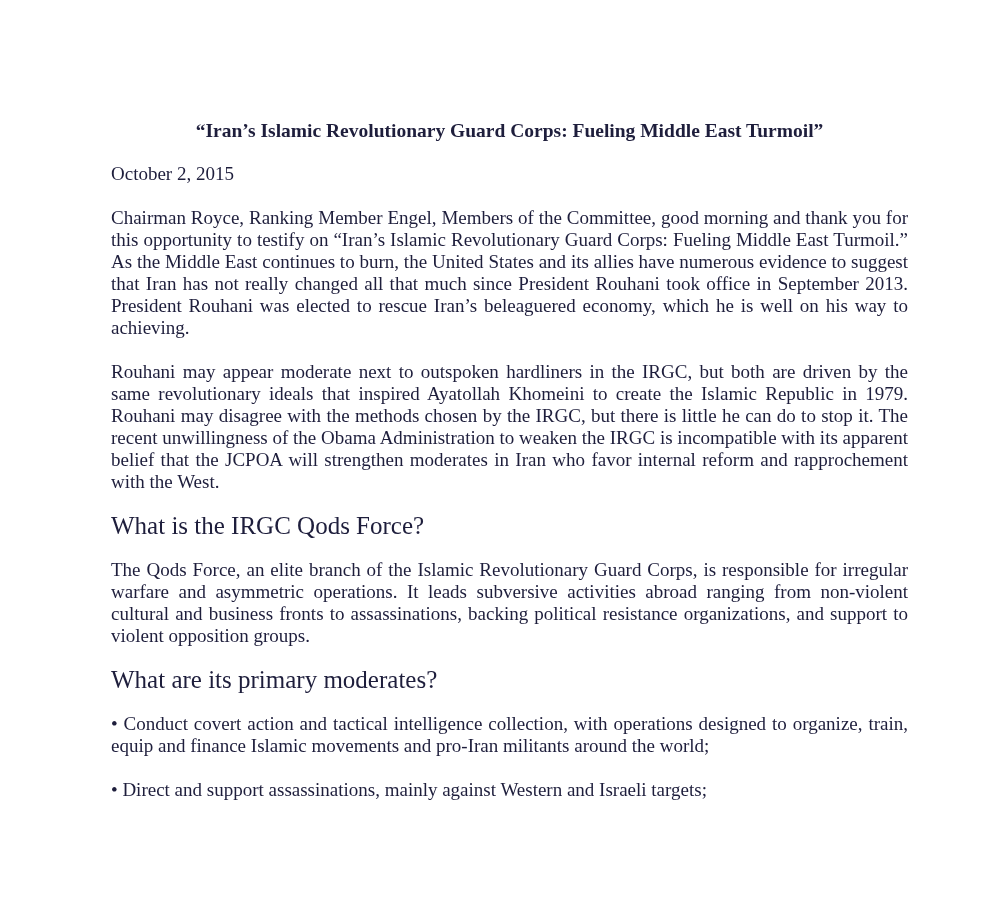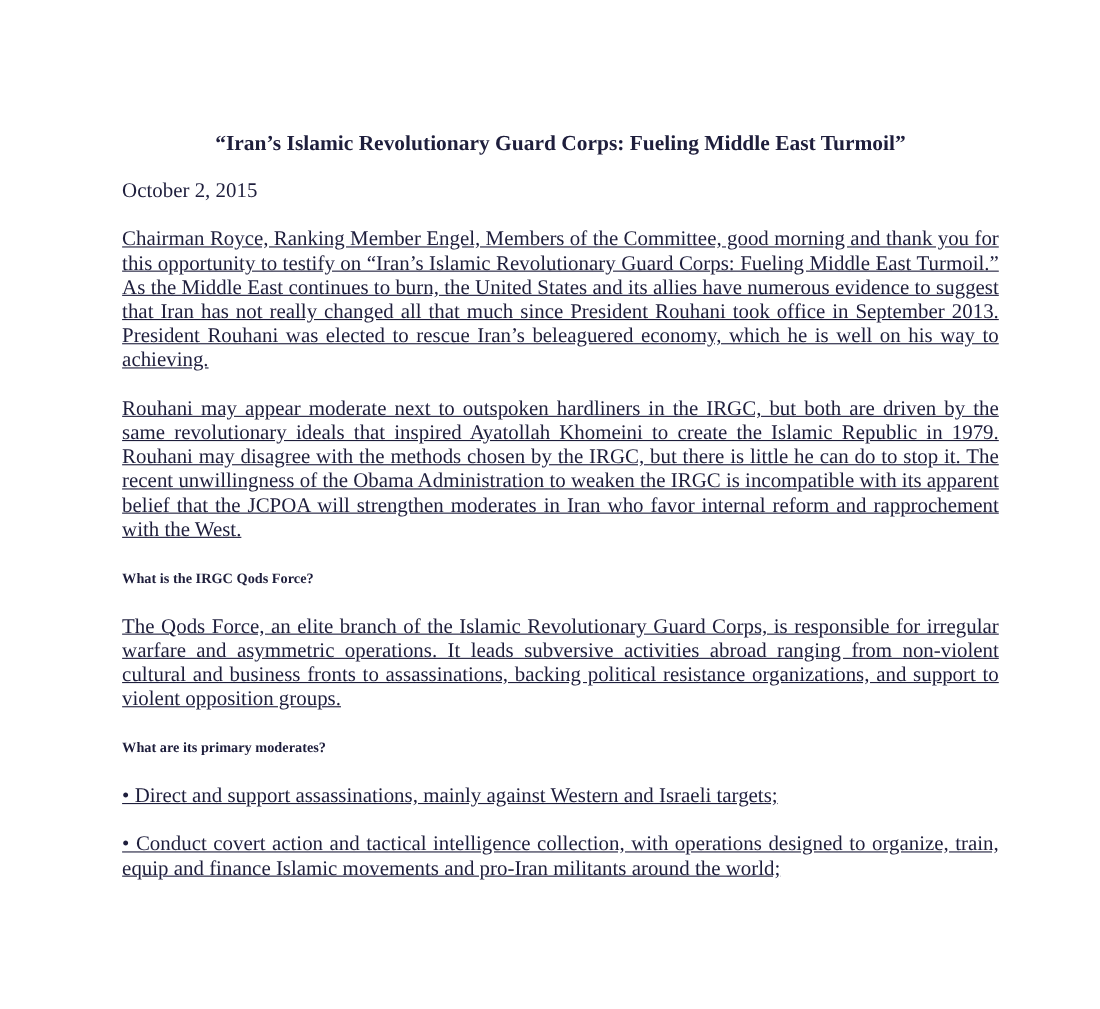--- a/index.html
+++ b/index.html
@@ -27,25 +27,24 @@
   .subtitle {
     text-align: center;
     margin-bottom: 46px;
   }
   .subtitle div { line-height: 22px; }
   .date { margin-bottom: 22px; }
   .para {
     text-align: justify;
     text-align-last: left;
     margin-bottom: 22px;
-    text-decoration: underline;
   }
   .heading {
-    font-size: 13px;
-    font-weight: bold;
+    font-size: 25px;
+    font-weight: normal;
     line-height: 22px;
     margin-bottom: 22px;
   }
 </style>
 </head>
 <body>
 
 <div class="page">
 
   <h1 class="doc-title">“Iran’s Islamic Revolutionary Guard Corps: Fueling Middle East Turmoil”</h1>
@@ -56,17 +55,17 @@
   <p class="para">Chairman Royce, Ranking Member Engel, Members of the Committee, good morning and thank you for this opportunity to testify on “Iran’s Islamic Revolutionary Guard Corps: Fueling Middle East Turmoil.” As the Middle East continues to burn, the United States and its allies have numerous evidence to suggest that Iran has not really changed all that much since President Rouhani took office in September 2013. President Rouhani was elected to rescue Iran’s beleaguered economy, which he is well on his way to achieving.</p>
 
   <p class="para">Rouhani may appear moderate next to outspoken hardliners in the IRGC, but both are driven by the same revolutionary ideals that inspired Ayatollah Khomeini to create the Islamic Republic in 1979. Rouhani may disagree with the methods chosen by the IRGC, but there is little he can do to stop it. The recent unwillingness of the Obama Administration to weaken the IRGC is incompatible with its apparent belief that the JCPOA will strengthen moderates in Iran who favor internal reform and rapprochement with the West.</p>
 
   <h2 class="heading">What is the IRGC Qods Force?</h2>
 
   <p class="para">The Qods Force, an elite branch of the Islamic Revolutionary Guard Corps, is responsible for irregular warfare and asymmetric operations. It leads subversive activities abroad ranging from non-violent cultural and business fronts to assassinations, backing political resistance organizations, and support to violent opposition groups.</p>
 
   <h2 class="heading">What are its primary moderates?</h2>
 
+  <p class="para">• Conduct covert action and tactical intelligence collection, with operations designed to organize, train, equip and finance Islamic movements and pro-Iran militants around the world;</p>
+
   <p class="para">• Direct and support assassinations, mainly against Western and Israeli targets;</p>
-
-  <p class="para">• Conduct covert action and tactical intelligence collection, with operations designed to organize, train, equip and finance Islamic movements and pro-Iran militants around the world;</p>
 
 </div>
 
 </body></html>

